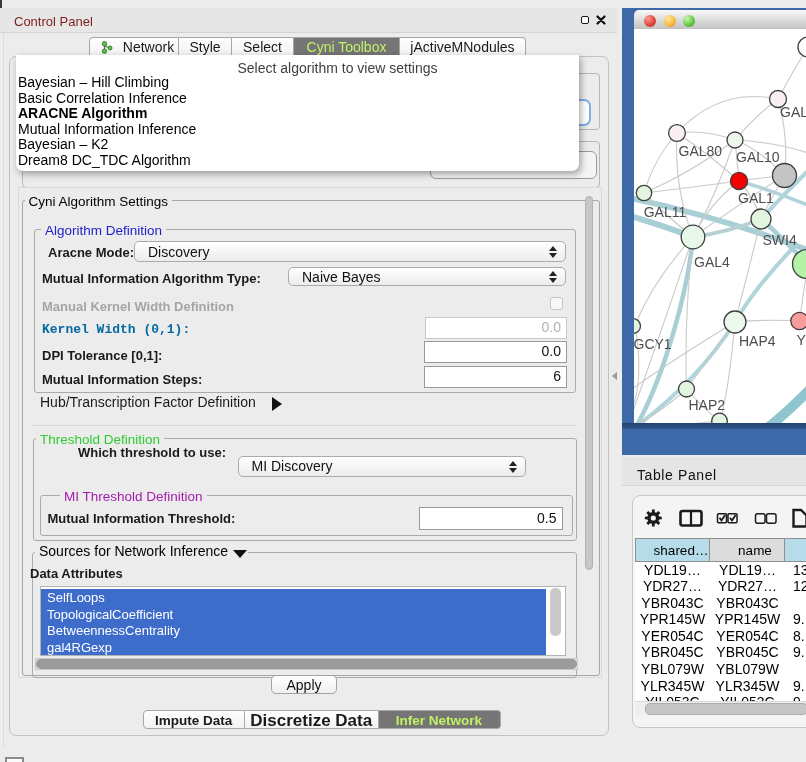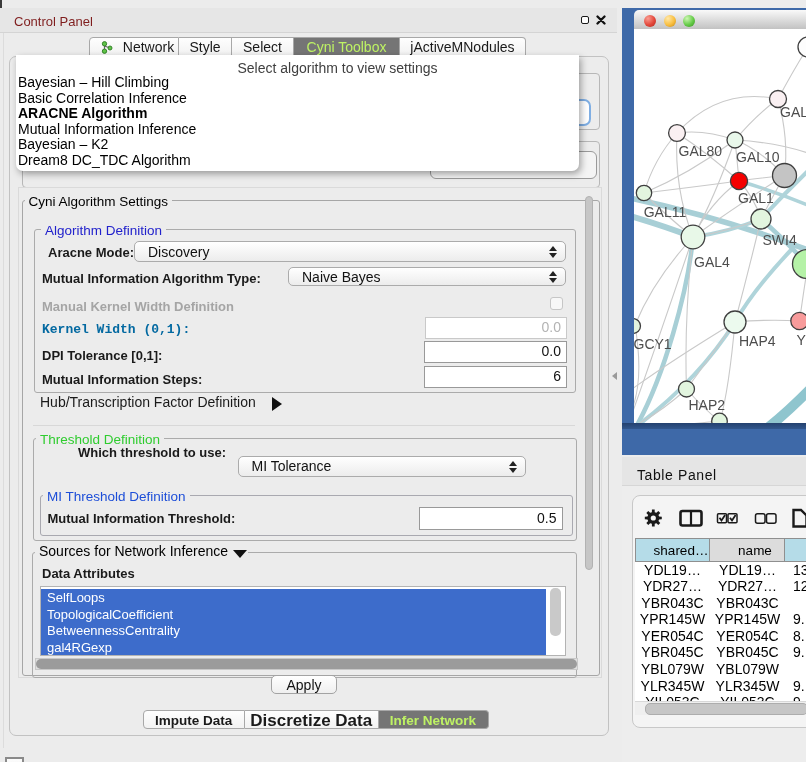--- a/index.html
+++ b/index.html
@@ -109,50 +109,50 @@
 <div class="abs" style="left:40px;top:394px;font-size:14px;color:#1a1a1a;">Hub/Transcription Factor Definition</div>
 <div class="abs" style="left:272px;top:397px;width:0;height:0;border-left:10px solid #111;border-top:7.5px solid transparent;border-bottom:7.5px solid transparent;"></div>
 
 <div class="abs" style="left:33px;top:425px;width:542px;height:1px;background:#D8D8D8;"></div>
 
 <div class="abs" style="left:33px;top:438px;width:542px;height:101px;border:1px solid #ABABAB;border-radius:3px;"></div>
 <div class="chip" style="left:36px;top:432px;color:#2FCC2F;">Threshold Definition</div>
 
 <div class="abs b" style="left:78px;top:445px;width:150px;text-align:left;">Which threshold to use:</div>
 <div class="combo" style="left:237.5px;top:455.5px;width:288px;height:21px;">
-    <span>MI Tolerance</span>
+    <span>MI Discovery</span>
     <i></i>
     <u></u>
   </div>
 
 <div class="abs" style="left:40px;top:495px;width:531px;height:39px;border:1px solid #A9A9B0;border-radius:3px;"></div>
-<div class="chip" style="left:43px;top:489px;color:#1d4ed8;">MI Threshold Definition</div>
+<div class="chip" style="left:60px;top:489px;color:#a21caf;">MI Threshold Definition</div>
 <div class="abs b" style="left:47.5px;top:511px;">Mutual Information Threshold:</div>
 <div class="field" style="left:418.5px;top:506.5px;width:144px;height:23px;">
     <div>0.5</div>
   </div>
 
 <div class="abs" style="left:32px;top:551.5px;width:543px;height:124px;border:1px solid #ABABAB;border-radius:3px;"></div>
 <div class="chip" style="left:35px;top:543px;font-size:14px;color:#000;">Sources for Network Inference&nbsp;&nbsp;&nbsp;&nbsp;</div>
 <div class="abs" style="left:232.5px;top:550px;width:0;height:0;border-top:8px solid #111;border-left:7.5px solid transparent;border-right:7.5px solid transparent;"></div>
-<div class="abs b" style="left:42px;top:566px;">Data Attributes</div>
+<div class="abs b" style="left:30px;top:566px;">Data Attributes</div>
 
 <div class="abs" style="left:40px;top:586px;width:526px;height:69.5px;background:#fff;border:1px solid #B3B3B3;box-sizing:border-box;"></div>
 <div class="abs" style="left:41px;top:588.5px;width:504.5px;height:66px;background:#3D6CCB;"></div>
 <div class="abs" style="left:47px;top:590px;font-size:13px;color:#fff;line-height:16.5px;">SelfLoops<br>TopologicalCoefficient<br>BetweennessCentrality<br>gal4RGexp</div>
 <div class="abs" style="left:550px;top:588px;width:11px;height:48px;background:#C9C9C9;border-radius:5px;"></div>
 
 <div class="abs" style="left:35px;top:658px;width:543px;height:12px;background:#E0E0E0;border:1px solid #C8C8C8;box-sizing:border-box;"></div>
 <div class="abs" style="left:36px;top:659px;width:541px;height:10px;background:#9B9B9B;border-radius:5px;"></div>
 
 <div class="abs" style="left:271px;top:675px;width:66px;height:19px;background:linear-gradient(#FFFFFF,#EFEFEF);border:1px solid #A3A3A3;border-radius:5px;font-size:14px;color:#111;text-align:center;line-height:19px;box-sizing:border-box;">Apply</div>
 
 <div class="abs tab first" style="left:142.5px;top:710px;width:102.5px;font-size:13.5px;font-weight:bold;border-radius:4px 0 0 4px;">Impute Data</div>
 <div class="abs tab" style="left:245px;top:710px;width:133.5px;font-size:17px;font-weight:bold;">Discretize Data</div>
-<div class="abs tab sel" style="left:378.5px;top:710px;width:110px;font-size:13.5px;font-weight:bold;border-radius:0 4px 4px 0;">Infer Network</div>
+<div class="abs tab sel" style="left:378.5px;top:710px;width:122px;font-size:13.5px;font-weight:bold;border-radius:0 4px 4px 0;">Infer Network</div>
 
 <div class="abs" style="left:612px;top:372px;width:0;height:0;border-right:5px solid #9a9a9a;border-top:4px solid transparent;border-bottom:4px solid transparent;"></div>
 
 <div class="abs" style="left:622px;top:8px;width:184px;height:447px;background:#3E69A8;"></div>
 <div class="abs" style="left:622px;top:423px;width:184px;height:6px;background:linear-gradient(#24416F,#31568C);"></div>
 
 <div class="abs" style="left:634px;top:10px;width:172px;height:19px;background:linear-gradient(#F9F9F9,#C2C2C2);border-bottom:1px solid #8E8E8E;border-radius:5px 0 0 0;"></div>
 <div class="abs" style="left:643.5px;top:14.5px;width:12px;height:12px;border-radius:50%;background:radial-gradient(circle at 4px 3.5px,#FA9D92,#E3473A 55%,#AD2A20);"></div>
 <div class="abs" style="left:663.5px;top:14.5px;width:12px;height:12px;border-radius:50%;background:radial-gradient(circle at 4px 3.5px,#FFE8A9,#F9BE3E 55%,#C08618);"></div>
 <div class="abs" style="left:683px;top:14.5px;width:12px;height:12px;border-radius:50%;background:radial-gradient(circle at 4px 3.5px,#CDF7B2,#64CB47 55%,#3A8F24);"></div>

